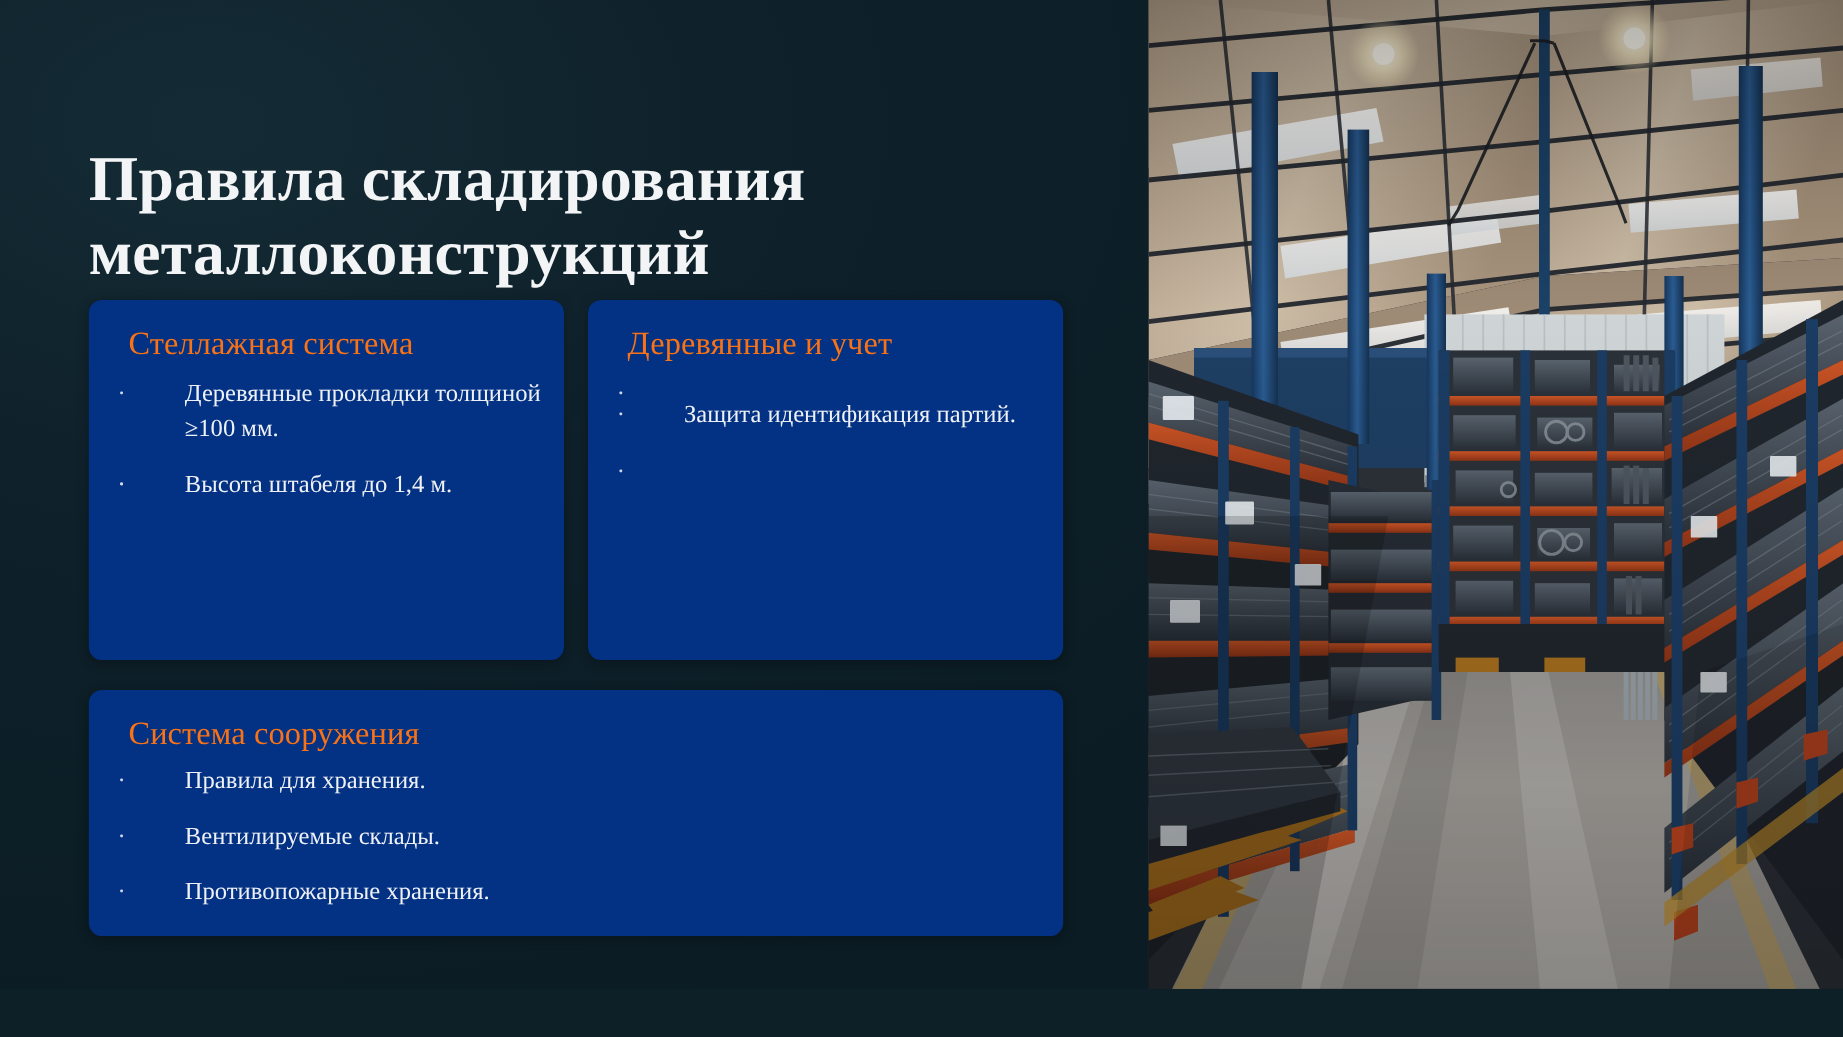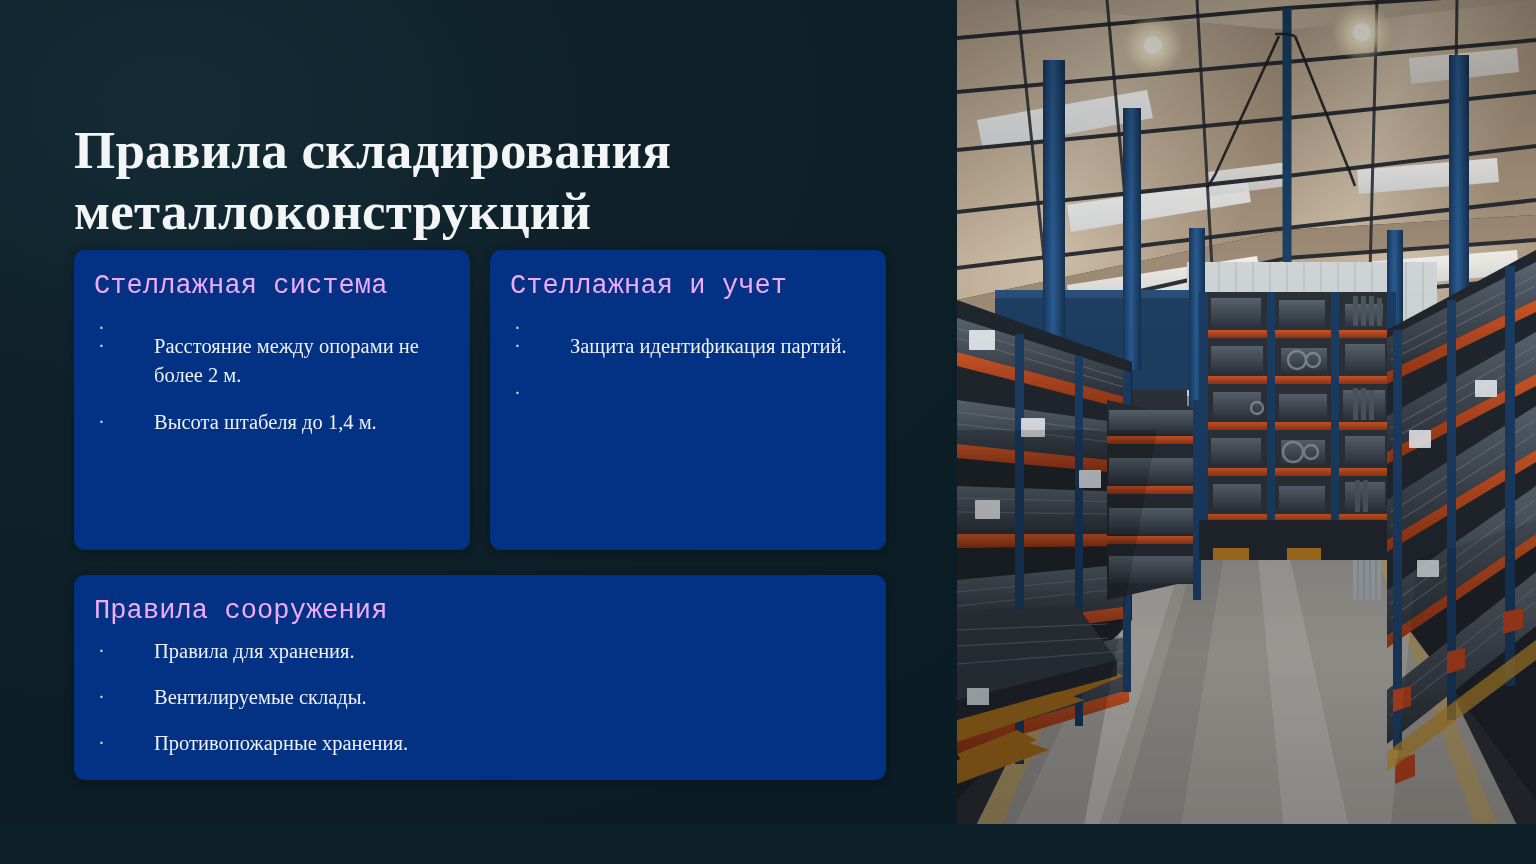--- a/index.html
+++ b/index.html
@@ -35,24 +35,24 @@
   .card{
     position:absolute;
     background:#033183;
     border-radius:11px;
     box-shadow:0 2px 10px rgba(0,0,0,.28);
   }
   #card-1{left:74px;top:250px;width:396px;height:300px;}
   #card-2{left:490px;top:250px;width:396px;height:300px;}
   #card-3{left:74px;top:575px;width:812px;height:205px;}
   .card-heading{
-    position:absolute;left:20px;top:20px;right:18px;
-    font-family:Liberation Mono, monospace;
+    position:absolute;left:33px;top:20px;right:18px;
+    font-family:Liberation Serif, serif;
     font-size:27px;line-height:1.2;
-    color:#f0abfc;
+    color:#f97316;
     font-weight:400;
     letter-spacing:0.1px;
   }
   .bullet-list{
     position:absolute;left:24px;right:16px;top:64px;
     margin:0;padding:0;list-style:none;
   }
   #card-3 .bullet-list{top:62px;}
   .bullet-item{
     position:relative;
@@ -86,50 +86,50 @@
 
   <div class="left-panel"></div>
 
   <h1 class="slide-title">Правила складирования металлоконструкций</h1>
 
   <div class="card" id="card-1">
     <div class="card-heading">Стеллажная система</div>
     <ul class="bullet-list">
       <li class="bullet-item">
         <span class="dot">·</span>
-      </li>
-      <li class="bullet-item">
-        <span class="dot">·</span>
-        <span>Расстояние между опорами не более 2 м.</span>
+        <span>Деревянные прокладки толщиной ≥100 мм.</span>
+      </li>
+      <li class="bullet-item">
+        <span class="dot">·</span>
       </li>
       <li class="bullet-item">
         <span class="dot">·</span>
         <span>Высота штабеля до 1,4 м.</span>
       </li>
     </ul>
   </div>
 
   <div class="card" id="card-2">
-    <div class="card-heading">Стеллажная и учет</div>
+    <div class="card-heading">Деревянные и учет</div>
     <ul class="bullet-list">
       <li class="bullet-item">
         <span class="dot">·</span>
       </li>
       <li class="bullet-item">
         <span class="dot">·</span>
         <span>Защита идентификация партий.</span>
       </li>
       <li class="bullet-item">
         <span class="dot">·</span>
       </li>
     </ul>
   </div>
 
   <div class="card" id="card-3">
-    <div class="card-heading">Правила сооружения</div>
+    <div class="card-heading">Система сооружения</div>
     <ul class="bullet-list">
       <li class="bullet-item">
         <span class="dot">·</span>
         <span>Правила для хранения.</span>
       </li>
       <li class="bullet-item">
         <span class="dot">·</span>
         <span>Вентилируемые склады.</span>
       </li>
       <li class="bullet-item">

